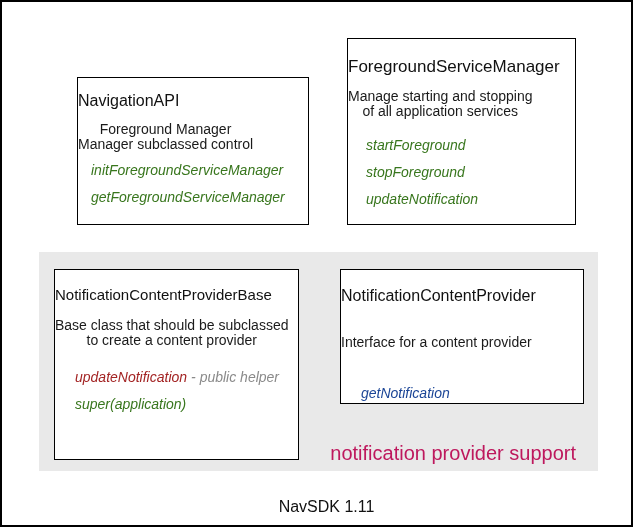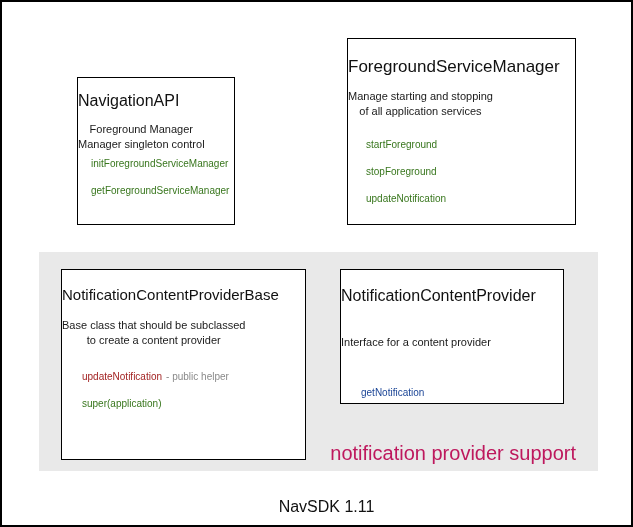--- a/index.html
+++ b/index.html
@@ -29,43 +29,43 @@
     position:absolute;
     left:37px;top:250px;width:559px;height:219px;
     background:var(--panel-bg);
   }
   .clsbox{
     position:absolute;
     background:#ffffff;
     border:1.5px solid var(--box-border);
     display:flex;flex-direction:column;align-items:flex-start;
   }
-  .box-nav      {left:75px; top:75px; width:158px;height:148px;padding-top:14px;}
+  .box-nav      {left:75px; top:75px; width:232px;height:148px;padding-top:14px;}
   .box-fsm      {left:345px;top:36px; width:229px;height:187px;padding-top:18px;}
-  .box-ncpb     {left:59px; top:267px;width:245px;height:191px;padding-top:16px;}
-  .box-ncp      {left:338px;top:267px;width:224px;height:135px;padding-top:16px;}
+  .box-ncpb     {left:52px; top:267px;width:245px;height:191px;padding-top:16px;}
+  .box-ncp      {left:338px;top:267px;width:244px;height:135px;padding-top:16px;}
   .cls-title{
     text-align:center;font-weight:400;letter-spacing:0;
   }
   .box-nav  .cls-title{font-size:16px;line-height:18px;}
   .box-fsm  .cls-title{font-size:17px;line-height:20px;}
   .box-ncpb .cls-title{font-size:15px;line-height:18px;}
   .box-ncp  .cls-title{font-size:16px;line-height:19px;}
   .cls-desc{
-    text-align:center;font-size:11px;line-height:15px;
+    text-align:center;font-size:14px;line-height:15px;
     margin-top:12px;color:#1a1a1a;
   }
   .box-ncpb .cls-desc{margin-top:14px;}
   .box-ncp  .cls-desc{margin-top:30px;}
   .methods{display:block;}
-  .box-nav  .methods{margin-top:5px;padding-left:13px;}
+  .box-nav  .methods{margin-top:11px;padding-left:13px;}
   .box-fsm  .methods{margin-top:19px;padding-left:18px;}
   .box-ncpb .methods{margin-top:22px;padding-left:20px;}
   .box-ncp  .methods{margin-top:36px;padding-left:20px;}
-  .method{font-size:10px;line-height:14px;margin-bottom:13px;white-space:nowrap;}
+  .method{font-size:14px;line-height:14px;margin-bottom:13px;white-space:nowrap;font-style:italic;}
   .c-green{color:var(--method-green);}
   .c-red{color:var(--method-red);}
   .c-blue{color:var(--method-blue);}
   .annotation{color:var(--annotation-gray);margin-left:4px;}
   .annotation:empty{display:none;}
   .panel-label{
     position:absolute;right:22px;bottom:6px;
     font-size:20px;color:#be185d;
   }
   .footer-label{
@@ -75,21 +75,21 @@
 </style>
 </head>
 <body>
 
 <div class="canvas">
 
   <div class="clsbox box-nav">
     <div class="cls-title">NavigationAPI</div>
     <div class="cls-desc">
       <div>Foreground Manager</div>
-      <div>Manager singleton control</div>
+      <div>Manager subclassed control</div>
     </div>
     <div class="methods">
       <div class="method">
         <span class="c-green">initForegroundServiceManager</span>
       </div>
       <div class="method">
         <span class="c-green">getForegroundServiceManager</span>
       </div>
     </div>
   </div>

